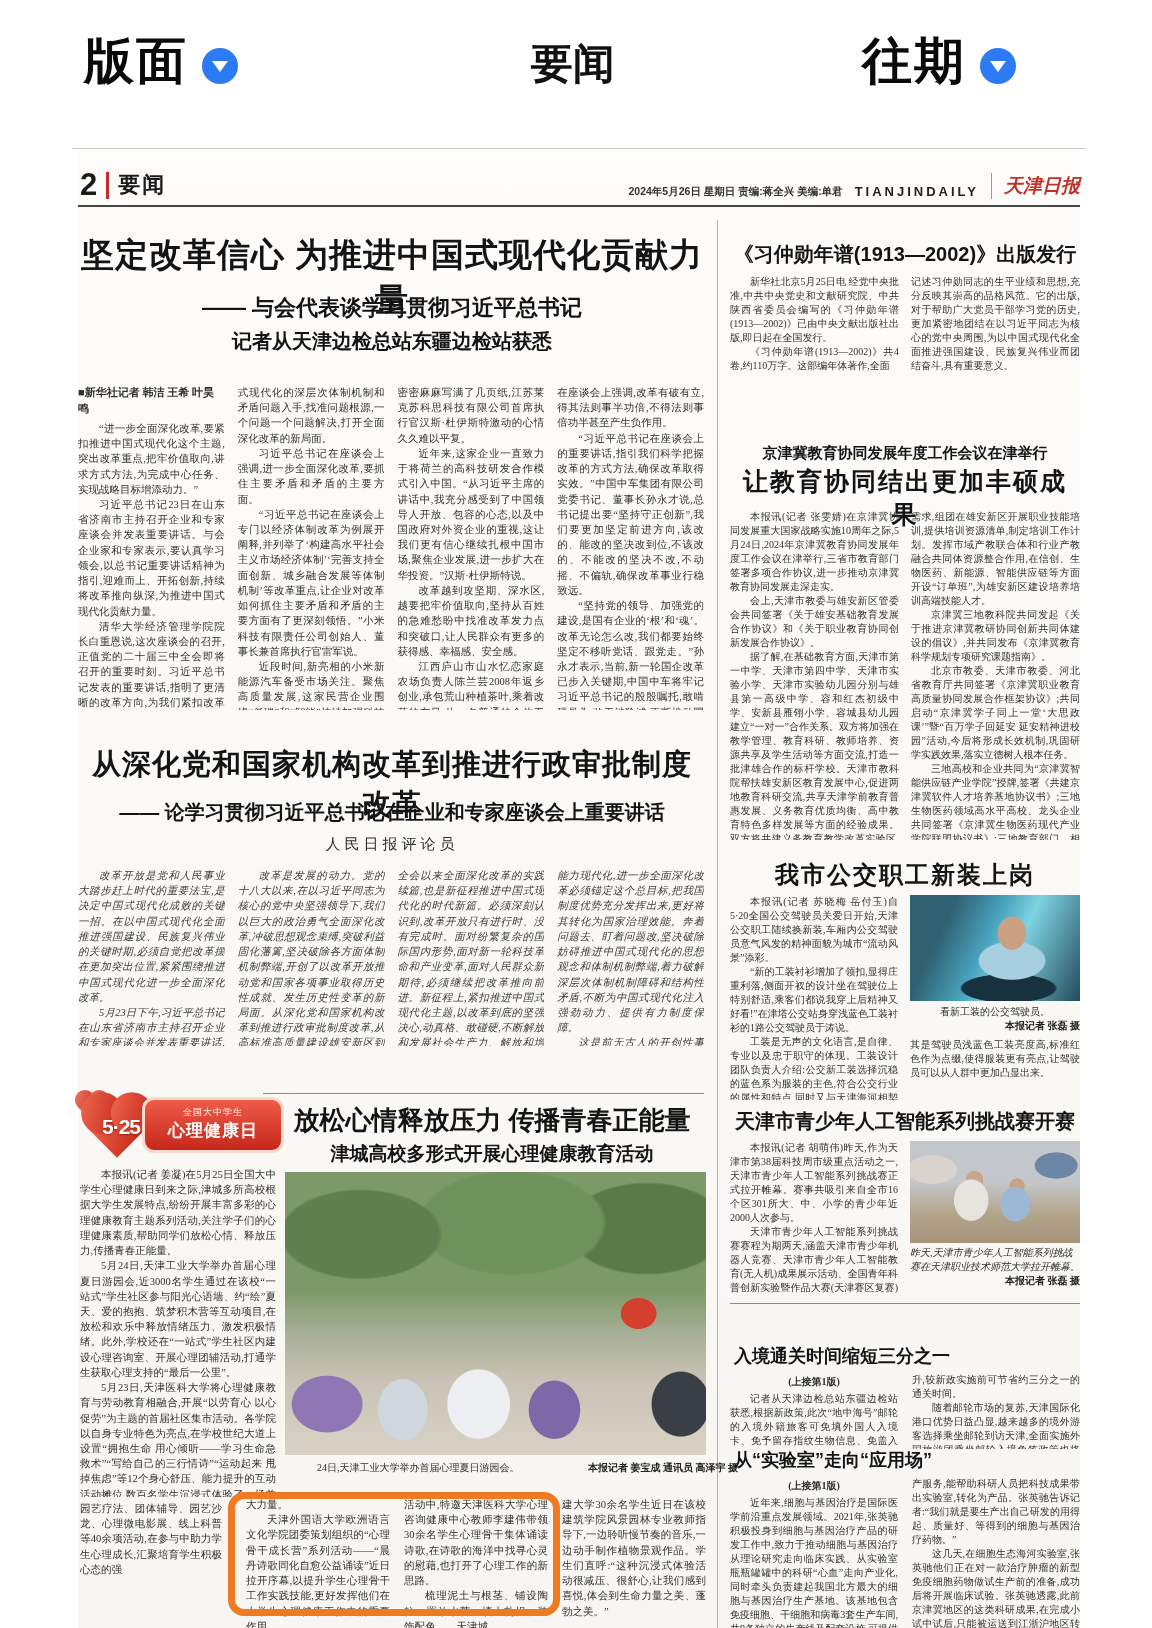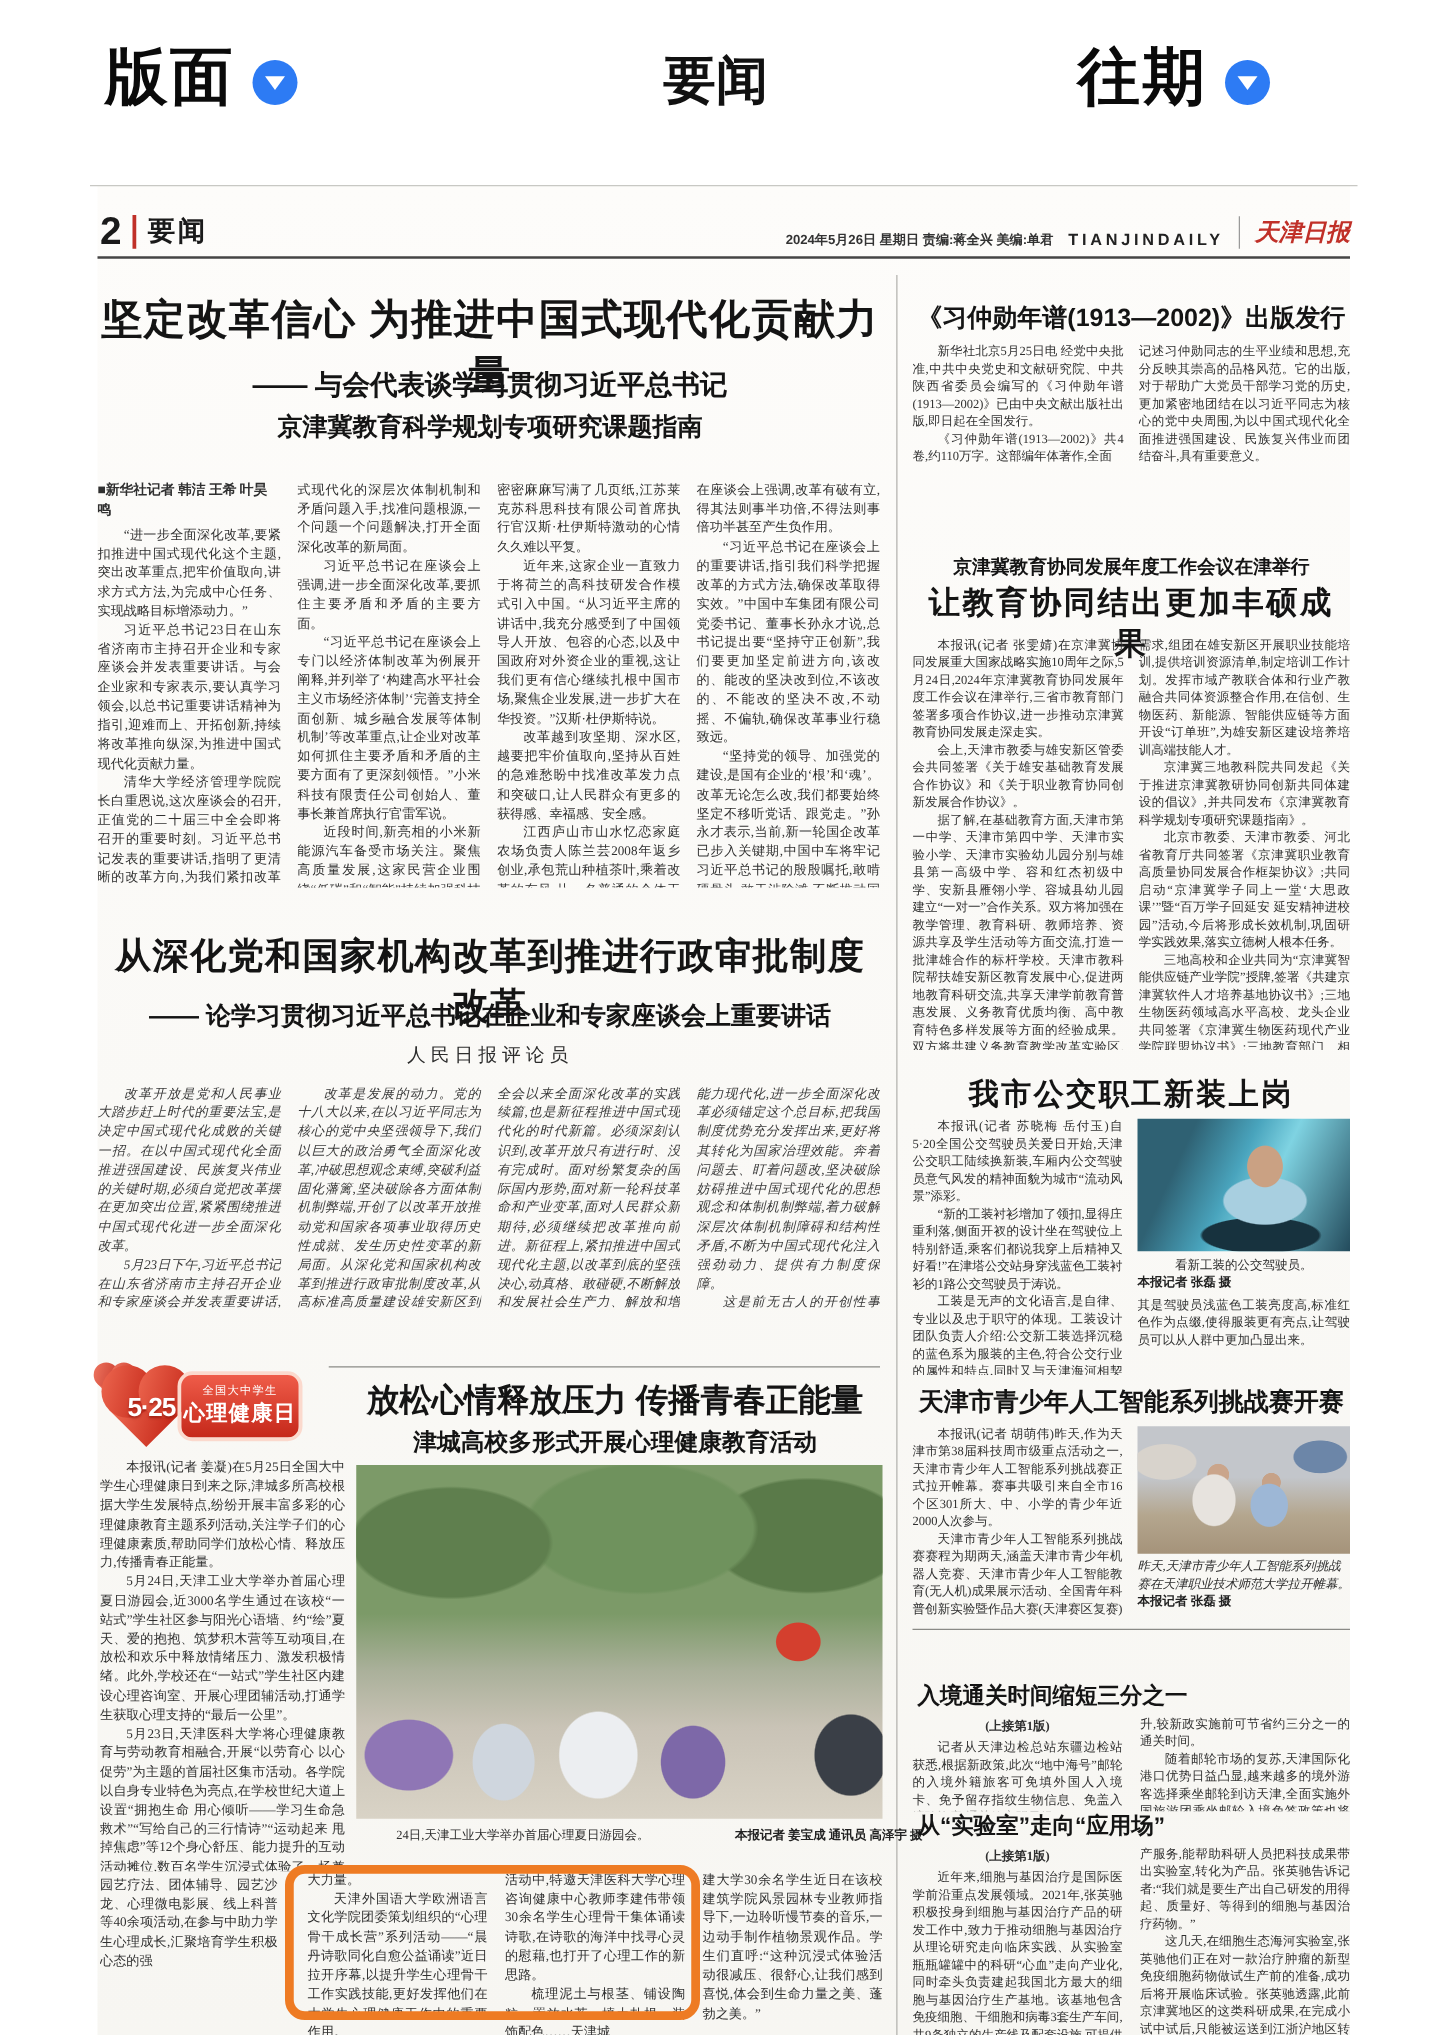--- a/index.html
+++ b/index.html
@@ -72,34 +72,34 @@
   .photo-ai{background:
     radial-gradient(30px 36px at 36% 58%, #e7e3de 0 56%, transparent 59%),
     radial-gradient(15px 15px at 38% 38%, #caa58b 0 56%, transparent 60%),
     radial-gradient(11px 9px at 39% 52%, #cf3b30 0 56%, transparent 60%),
     radial-gradient(26px 30px at 62% 62%, #9db7d6 0 56%, transparent 59%),
     radial-gradient(13px 13px at 63% 44%, #c6a288 0 56%, transparent 60%),
     radial-gradient(42px 24px at 13% 28%, #d8d3cc 0 58%, transparent 61%),
     radial-gradient(36px 22px at 86% 24%, #6c86a8 0 58%, transparent 61%),
     linear-gradient(#c3c6cb 0 40%, #b4a68e 70%, #a5937a 100%);}
   .caption{font-size:10px;color:#2e2e2e;}
-  .credit{font-weight:700;font-size:10px;color:#222;}
+  .credit{font-weight:700;font-size:10px;text-align:right;color:#222;}
 
   
   .badge{position:absolute;width:190px;height:82px;}
   .heart{position:absolute;--s:42px;width:var(--s);height:var(--s);
          background:linear-gradient(150deg,#ef6a52,#c22315);transform:rotate(-45deg);left:16px;top:22px;}
   .heart::before,.heart::after{content:"";position:absolute;width:var(--s);height:var(--s);border-radius:50%;background:inherit;}
   .heart::before{top:calc(var(--s) / -2);left:0;}
   .heart::after{left:calc(var(--s) / 2);top:0;}
   .heart.small{--s:20px;left:2px;top:12px;opacity:.9;}
   .badge-date{position:absolute;left:6px;top:30px;width:70px;text-align:center;color:#fff;
               font-family:"Liberation Sans",sans-serif;font-weight:900;font-size:21px;letter-spacing:-1px;
               text-shadow:0 1px 2px rgba(120,10,0,.55);}
-  .ribbon{position:absolute;left:62px;top:12px;width:100px;height:56px;border-radius:12px;
+  .ribbon{position:absolute;left:62px;top:12px;width:142px;height:56px;border-radius:12px;
           background:linear-gradient(#ef5c49,#c5281a);border:3px solid #fbd9cd;color:#fff;text-align:center;box-sizing:border-box;}
   .rb-small{font-family:"Liberation Sans",sans-serif;font-size:9px;margin-top:6px;letter-spacing:1px;}
   .rb-big{font-family:"Liberation Sans",sans-serif;font-weight:900;font-size:17px;letter-spacing:1px;}
 
   
   .hlbox{position:absolute;left:228px;top:1492px;width:332px;height:124px;box-sizing:border-box;
          border:7px solid #ee7b23;border-radius:16px;pointer-events:none;}
 
   .cont-note{font-weight:700;font-size:10px;text-align:center;margin:2px 0 3px;}
   .subtitle-b{font-family:"Liberation Sans",sans-serif;font-weight:900;font-size:18px;color:#141414;}
@@ -133,21 +133,21 @@
       <span class="brand-cn">天津日报</span>
     </div>
   </div>
   <div class="thickrule"></div>
   <div class="vdivider"></div>
 
   <div class="region-left">
 
     <h1 class="headline abs" style="left:0;right:0;top:28px;font-size:33px;letter-spacing:1px;text-align:center;">坚定改革信心 为推进中国式现代化贡献力量</h1>
     <h2 class="headline abs" style="left:0;right:0;top:88px;font-size:22px;">—— 与会代表谈学习贯彻习近平总书记</h2>
-    <h3 class="headline abs" style="left:0;right:0;top:123px;font-size:20px;">京津冀教育科学规划专项研究课题指南</h3>
+    <h3 class="headline abs" style="left:0;right:0;top:123px;font-size:20px;">记者从天津边检总站东疆边检站获悉</h3>
     <div class="cols abs" style="left:0;right:2px;top:180px;height:325px;">
       <div class="np-col">
         <div class="byline">■新华社记者 韩洁 王希 叶昊鸣</div>
         <div>
             <p>“进一步全面深化改革,要紧扣推进中国式现代化这个主题,突出改革重点,把牢价值取向,讲求方式方法,为完成中心任务、实现战略目标增添动力。”</p>
             <p>习近平总书记23日在山东省济南市主持召开企业和专家座谈会并发表重要讲话。与会企业家和专家表示,要认真学习领会,以总书记重要讲话精神为指引,迎难而上、开拓创新,持续将改革推向纵深,为推进中国式现代化贡献力量。</p>
             <p>清华大学经济管理学院院长白重恩说,这次座谈会的召开,正值党的二十届三中全会即将召开的重要时刻。习近平总书记发表的重要讲话,指明了更清晰的改革方向,为我们紧扣改革主题、突出改革重点、把牢价值取向以及讲求方式方法提供了根本遵循。</p>
           </div>
       </div>
       <div class="np-col nofirst">

